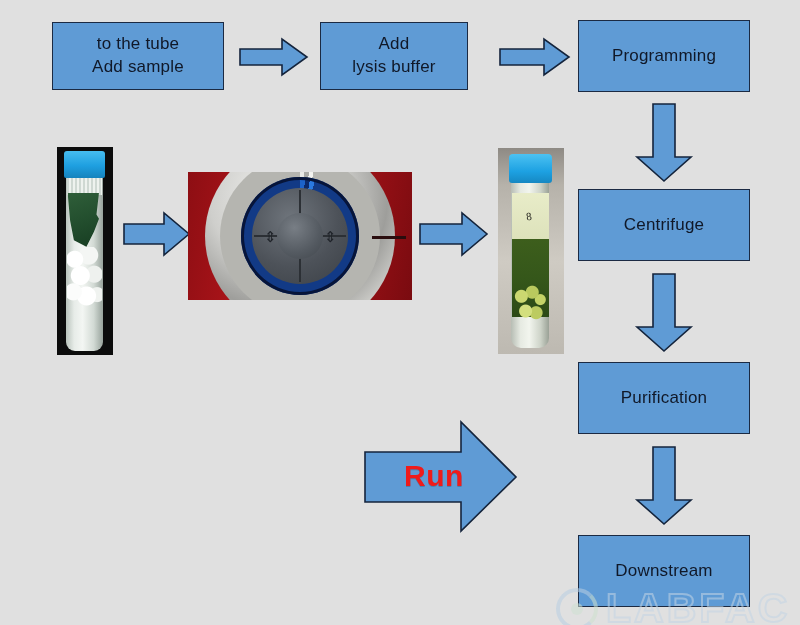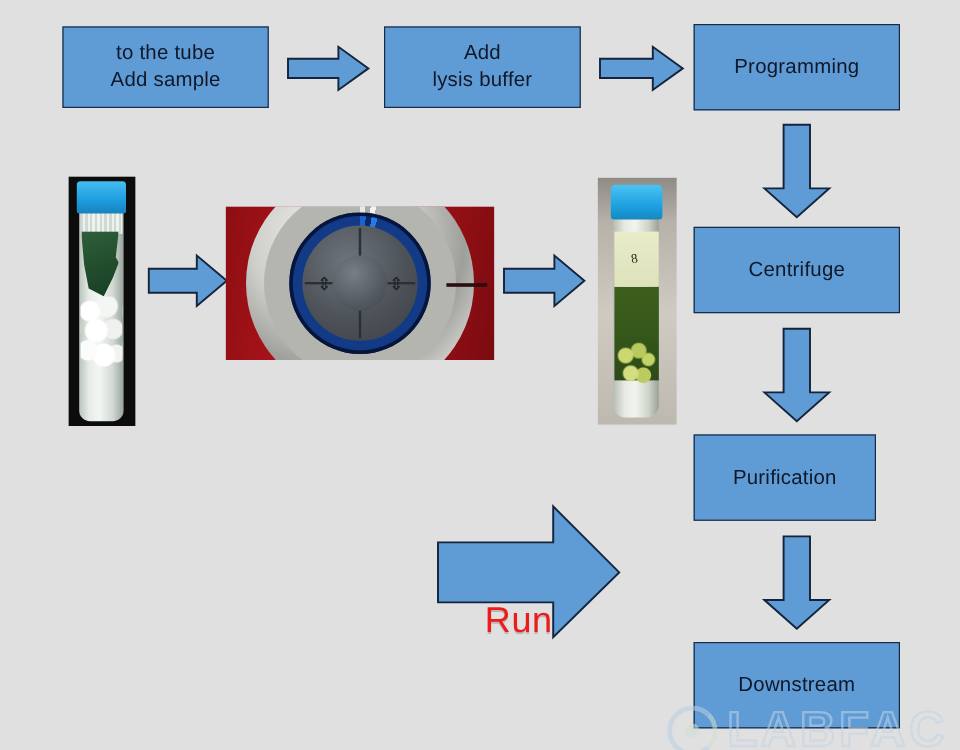--- a/index.html
+++ b/index.html
@@ -35,26 +35,25 @@
 
   
   .arrow { position: absolute; }
   .arrow svg { display: block; overflow: visible; }
   .arrow-body { fill: #5f9bd5; stroke: #14243c; stroke-width: 1.6; }
 
   
   .run-label {
     position: absolute;
     color: #ef1b1b;
-    font-weight: normal;
+    font-weight: bold;
     font-size: 30px;
     letter-spacing: .5px;
     text-shadow: 0 1px 0 rgba(0,0,0,.18);
     pointer-events: none;
-    margin-top: 42px;
   }
 
   
   .photo { position: absolute; overflow: hidden; }
 
   
   .tube1-bg {
     position: absolute; inset: 0;
     background: #0c0c0c;
   }
@@ -265,21 +264,21 @@
       <span>Add sample</span>
     </span>
   </div>
 
   <div class="arrow" style="left:240px; top:38px;">
     <svg width="68" height="38" viewBox="0 0 68 38">
       <polygon class="arrow-body" points="0,11 42,11 42,1 67,19 42,37 42,27 0,27"></polygon>
     </svg>
   </div>
 
-  <div class="pbox" style="left:320px; top:22px; width:164px; height:68px;">
+  <div class="pbox" style="left:320px; top:22px; width:148px; height:68px;">
     <span>
       <span>Add</span>
       <span>lysis buffer</span>
     </span>
   </div>
 
   <div class="arrow" style="left:500px; top:38px;">
     <svg width="70" height="38" viewBox="0 0 70 38">
       <polygon class="arrow-body" points="0,11 44,11 44,1 69,19 44,37 44,27 0,27"></polygon>
     </svg>
@@ -298,21 +297,21 @@
   <div class="pbox" style="left:578px; top:189px; width:172px; height:72px;">
     <span>Centrifuge</span>
   </div>
 
   <div class="arrow" style="left:636px; top:274px;">
     <svg width="56" height="78" viewBox="0 0 56 78">
       <polygon class="arrow-body" points="17,0 39,0 39,53 55,53 28,77 1,53 17,53"></polygon>
     </svg>
   </div>
 
-  <div class="pbox" style="left:578px; top:362px; width:152px; height:72px;">
+  <div class="pbox" style="left:578px; top:362px; width:172px; height:72px;">
     <span>Purification</span>
   </div>
 
   <div class="arrow" style="left:636px; top:447px;">
     <svg width="56" height="78" viewBox="0 0 56 78">
       <polygon class="arrow-body" points="17,0 39,0 39,53 55,53 28,77 1,53 17,53"></polygon>
     </svg>
   </div>
 
   <div class="pbox" style="left:578px; top:535px; width:172px; height:72px;">

